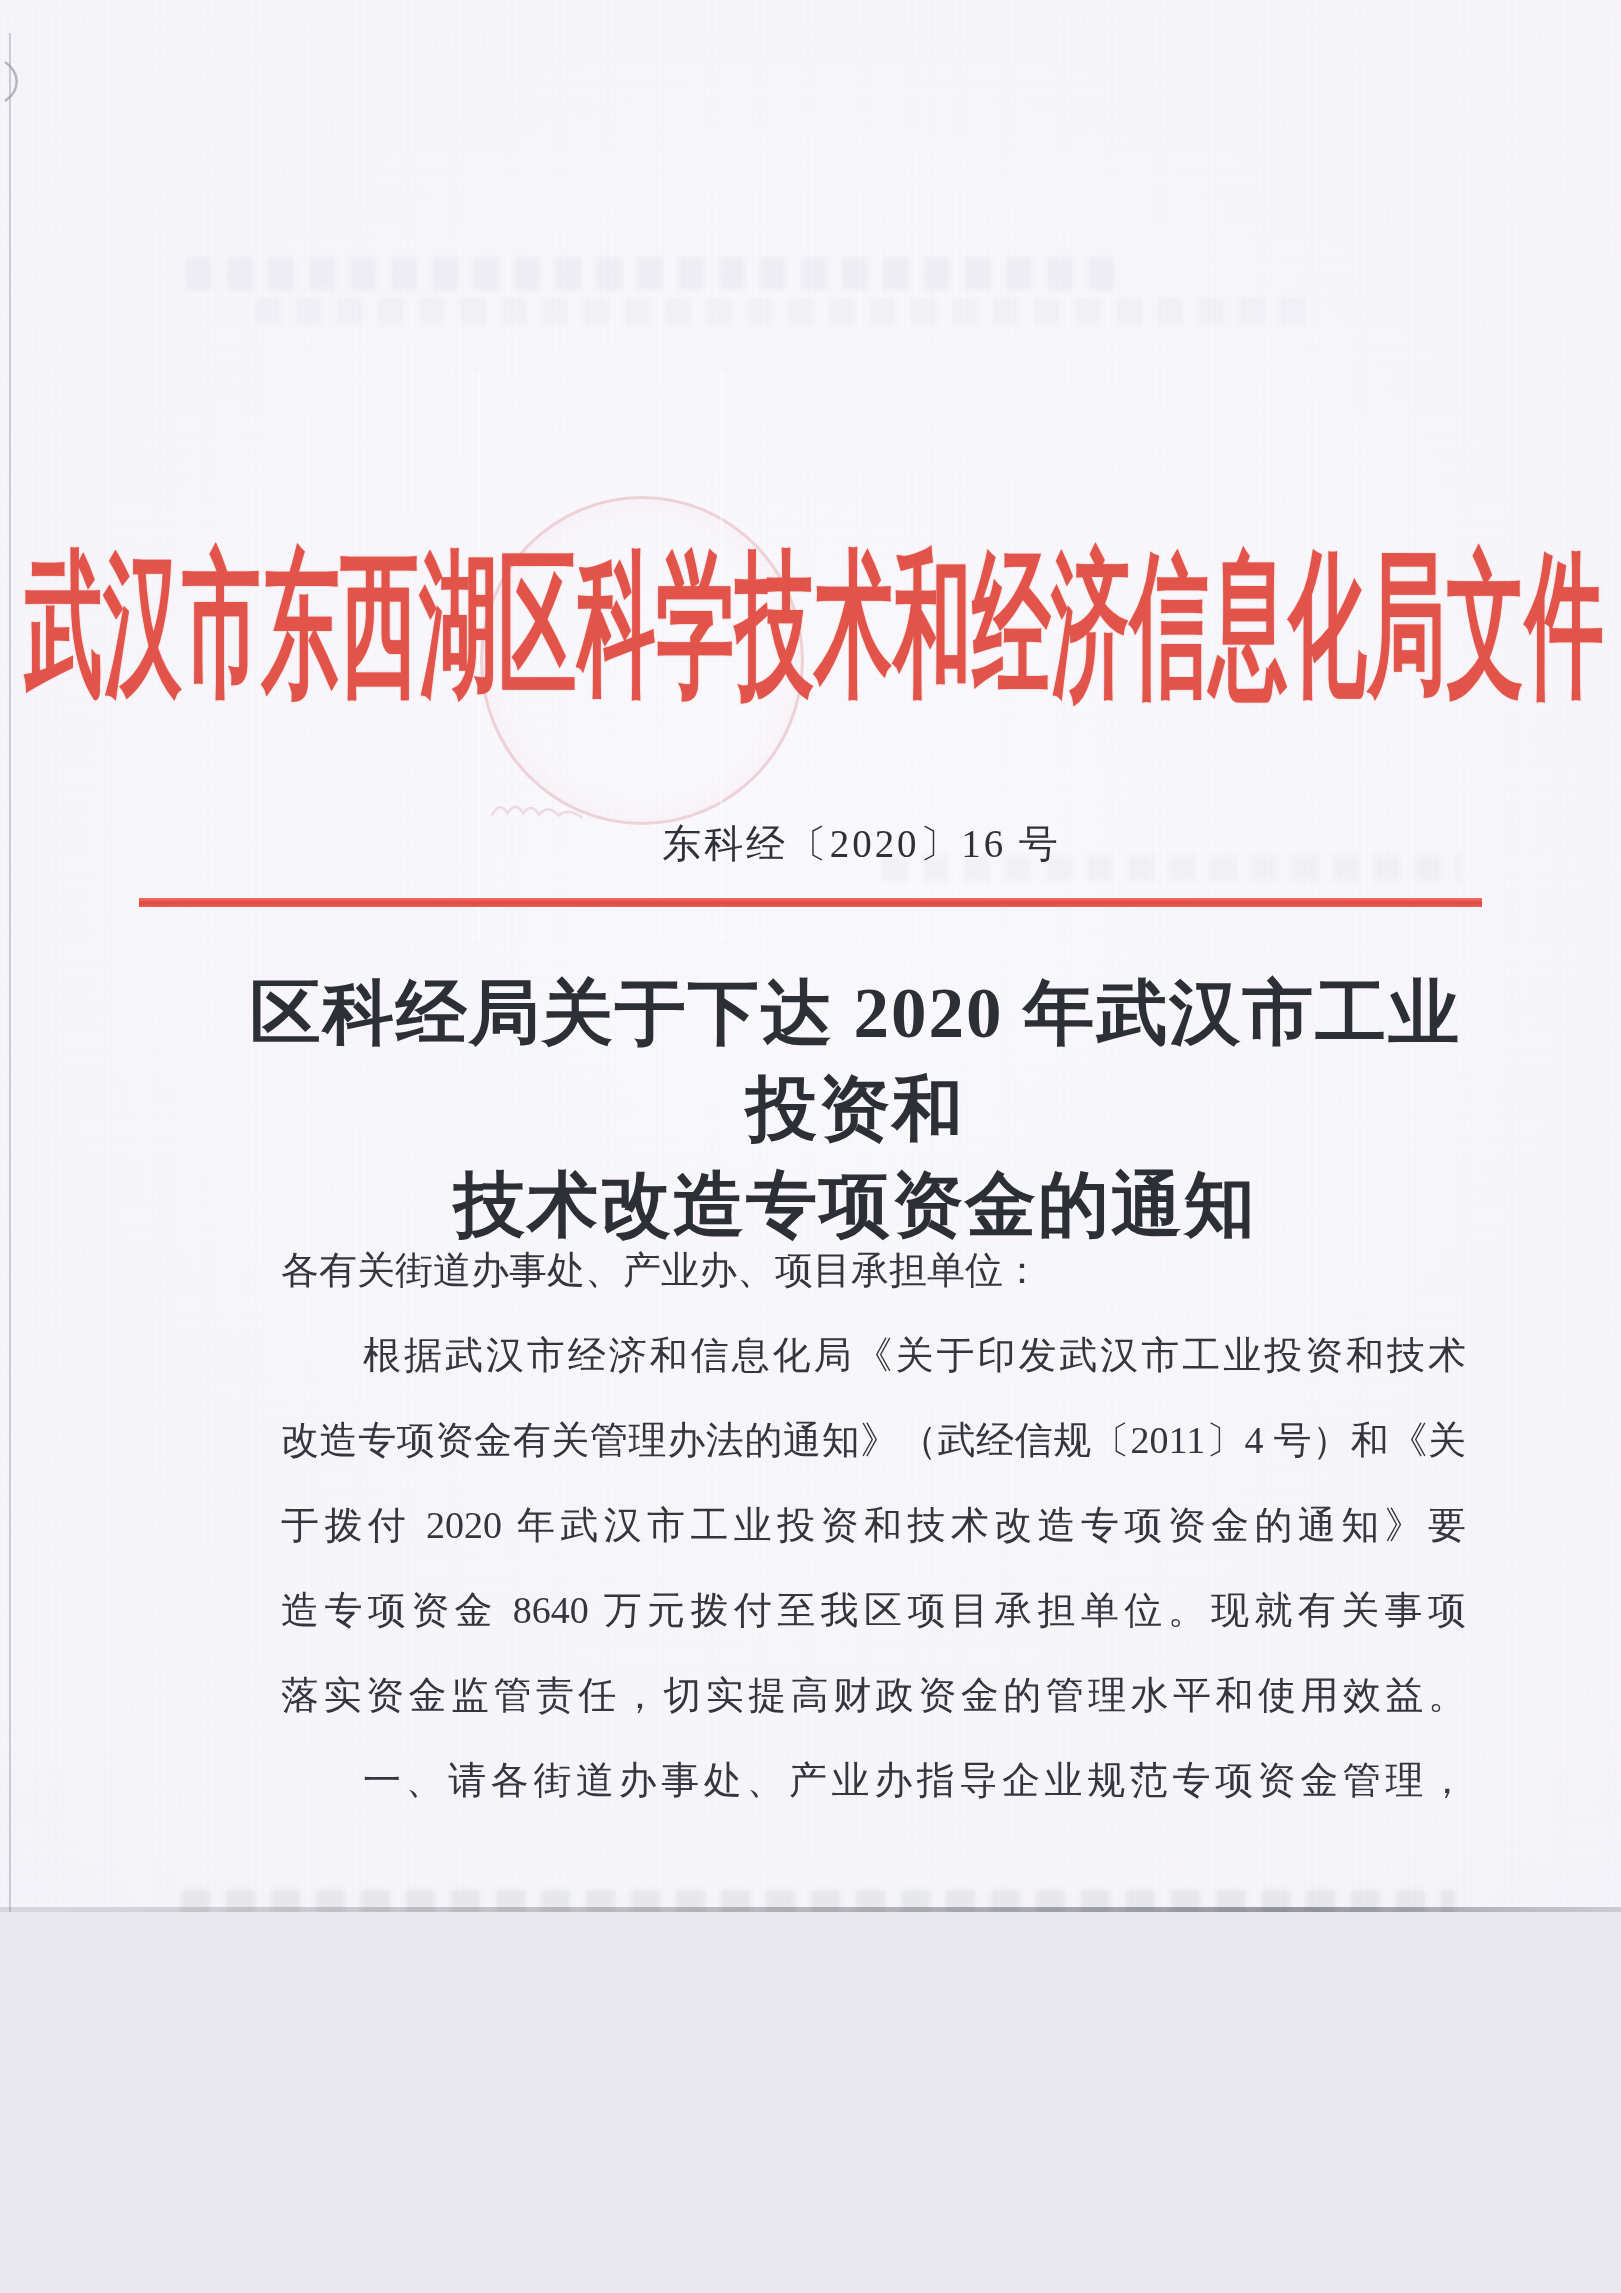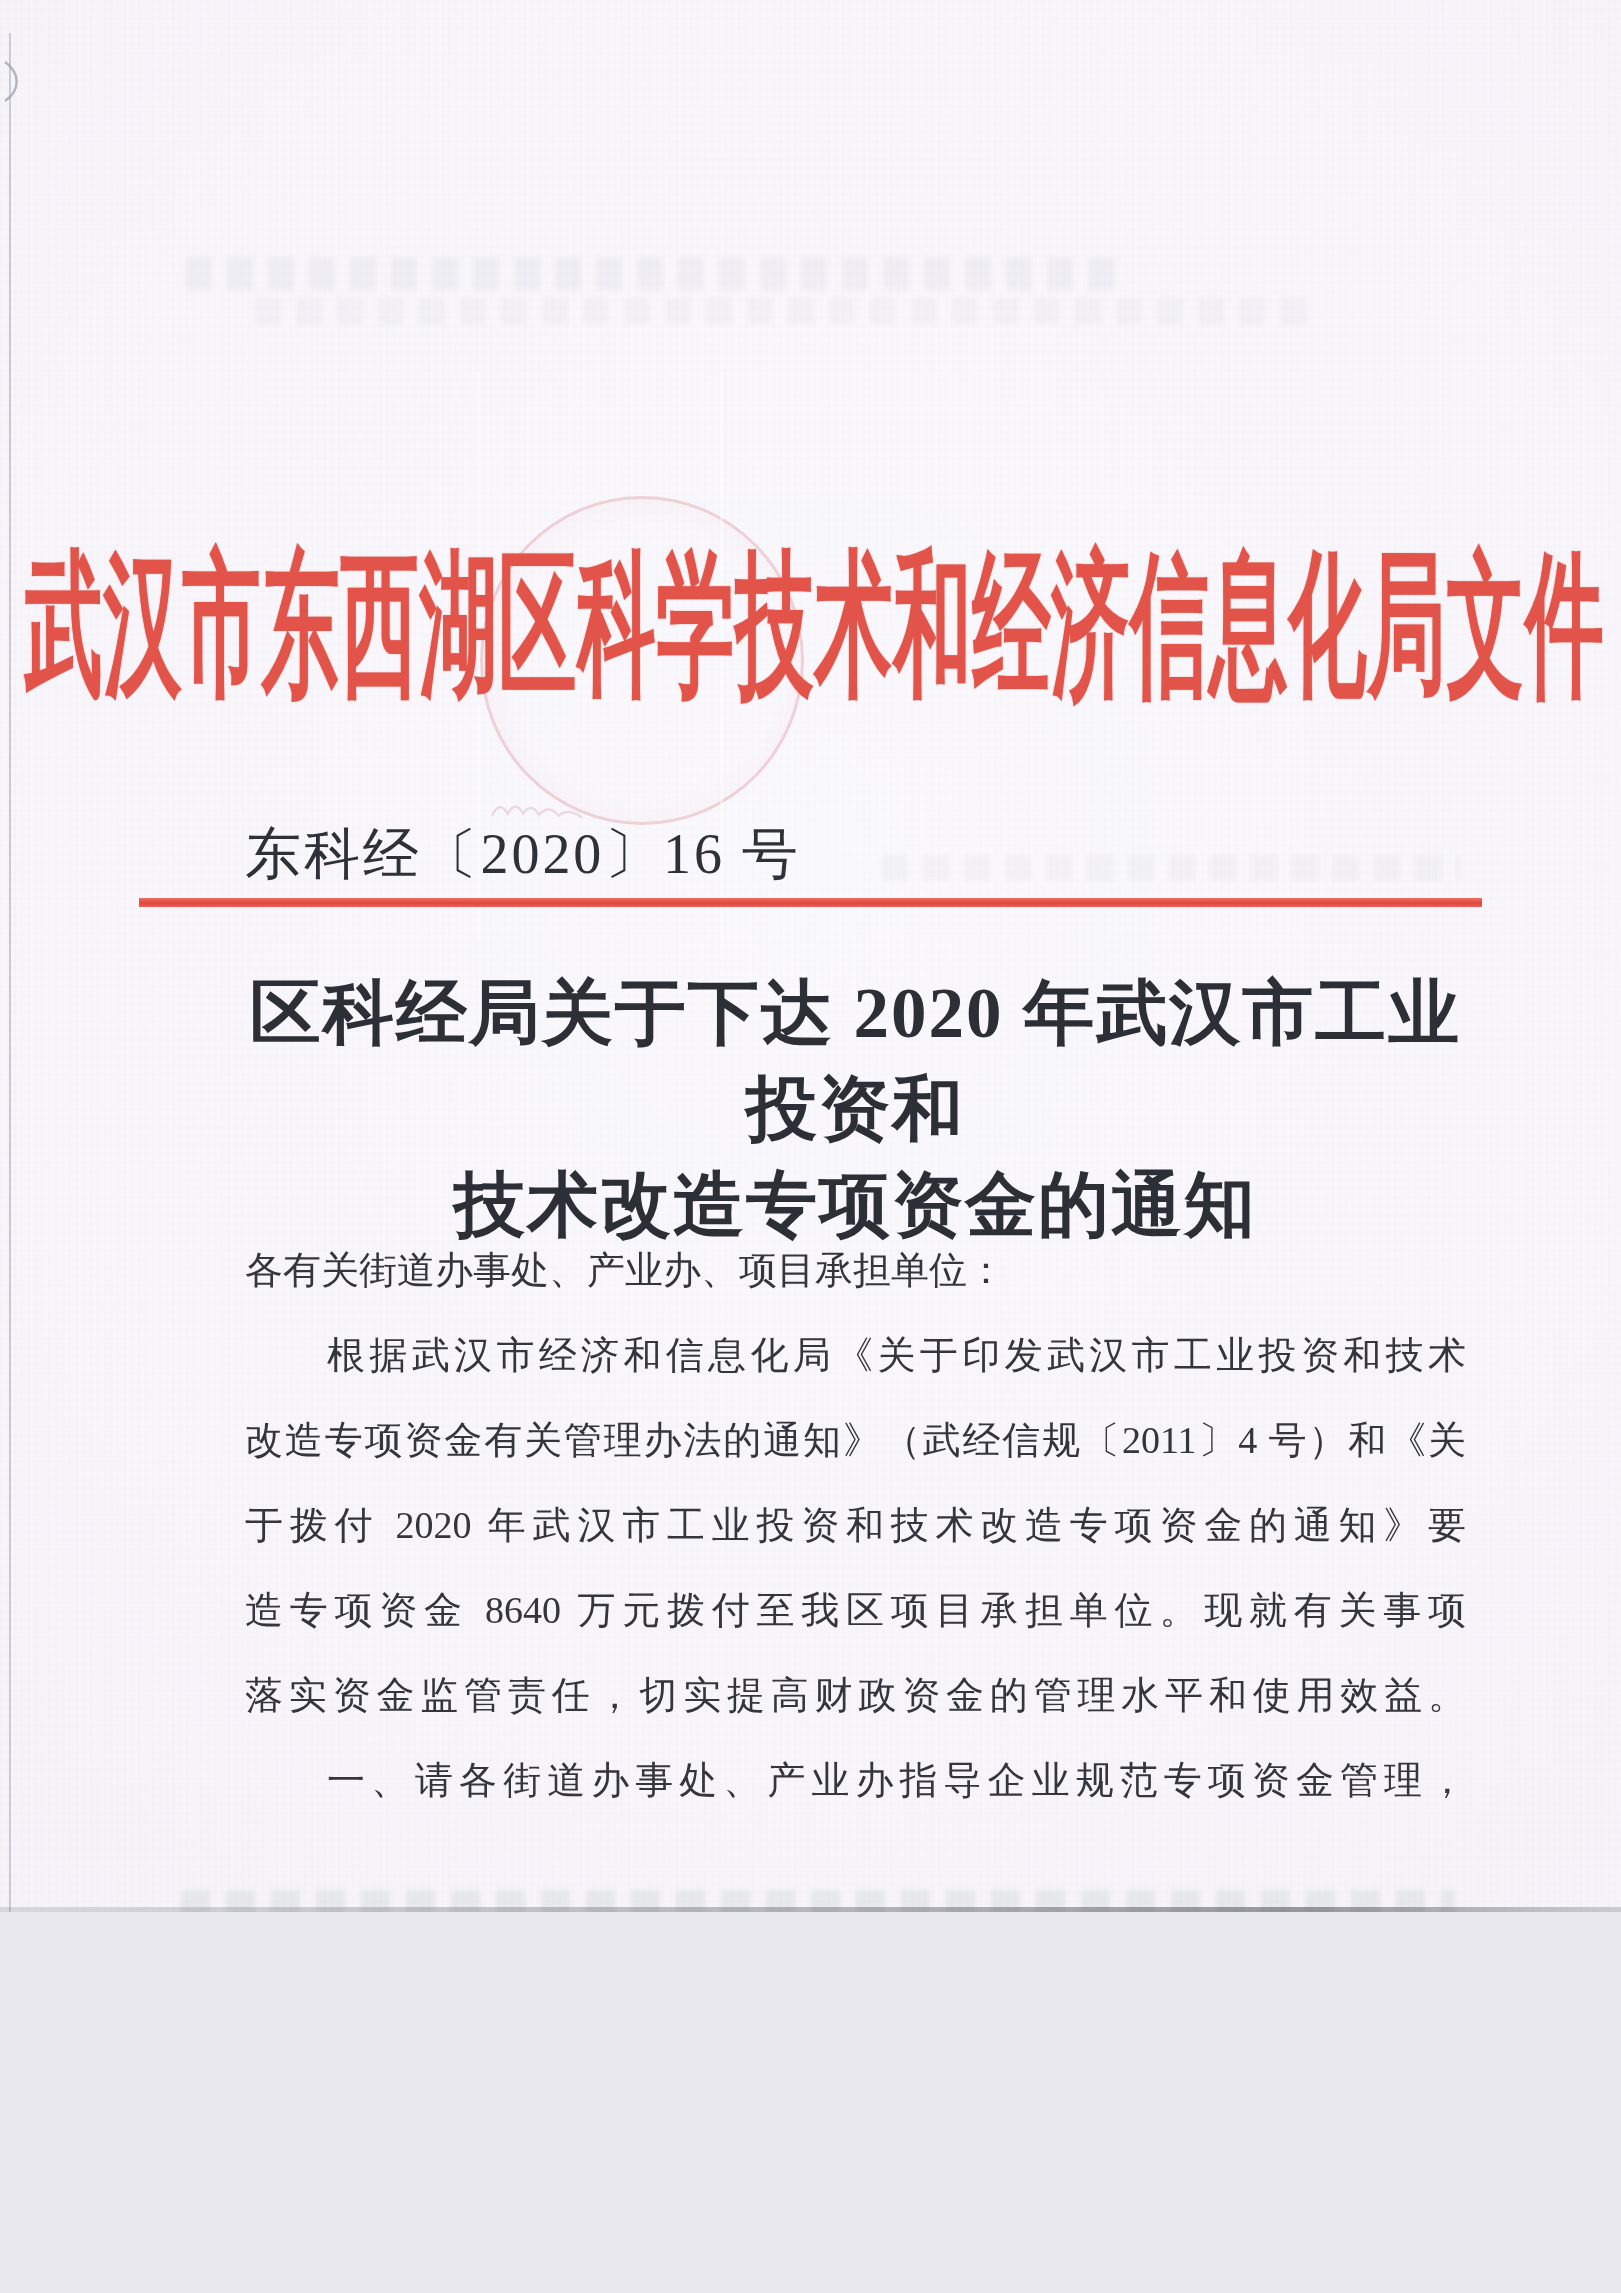--- a/index.html
+++ b/index.html
@@ -95,24 +95,24 @@
     white-space: nowrap;
     letter-spacing: 1px;
     color: #e2544a;
     text-shadow: 0 0 1px rgba(205,65,55,0.55);
     transform: scaleY(2.02);
     transform-origin: center center;
   }
 
   .doc-number {
     position: absolute;
-    left: 245px; top: 817px;
+    left: 251px; top: 817px;
     width: 1221px;
-    text-align: left;
-    font-size: 56px;
+    text-align: center;
+    font-size: 39px;
     letter-spacing: 2.9px;
     color: #2f3138;
   }
 
   .red-divider {
     position: absolute;
     left: 139px; top: 898px;
     width: 1343px; height: 8.8px;
     background: linear-gradient(to bottom, #ef6f65, #e0473d 55%, #e8625a);
   }
@@ -135,20 +135,21 @@
     width: 1221px;
     font-size: 38px;
     color: #35353d;
   }
   .line {
     min-height: 85px;
     line-height: 85px;
     text-align: justify;
     text-align-last: justify;
     word-break: keep-all;
+    margin-left: 36px;
   }
   .line.short { text-align-last: left; }
   .line.indent { padding-left: 82px; }
 </style>
 </head>
 <body>
 
 <div class="page">
 
   <div class="edge-left"></div>

